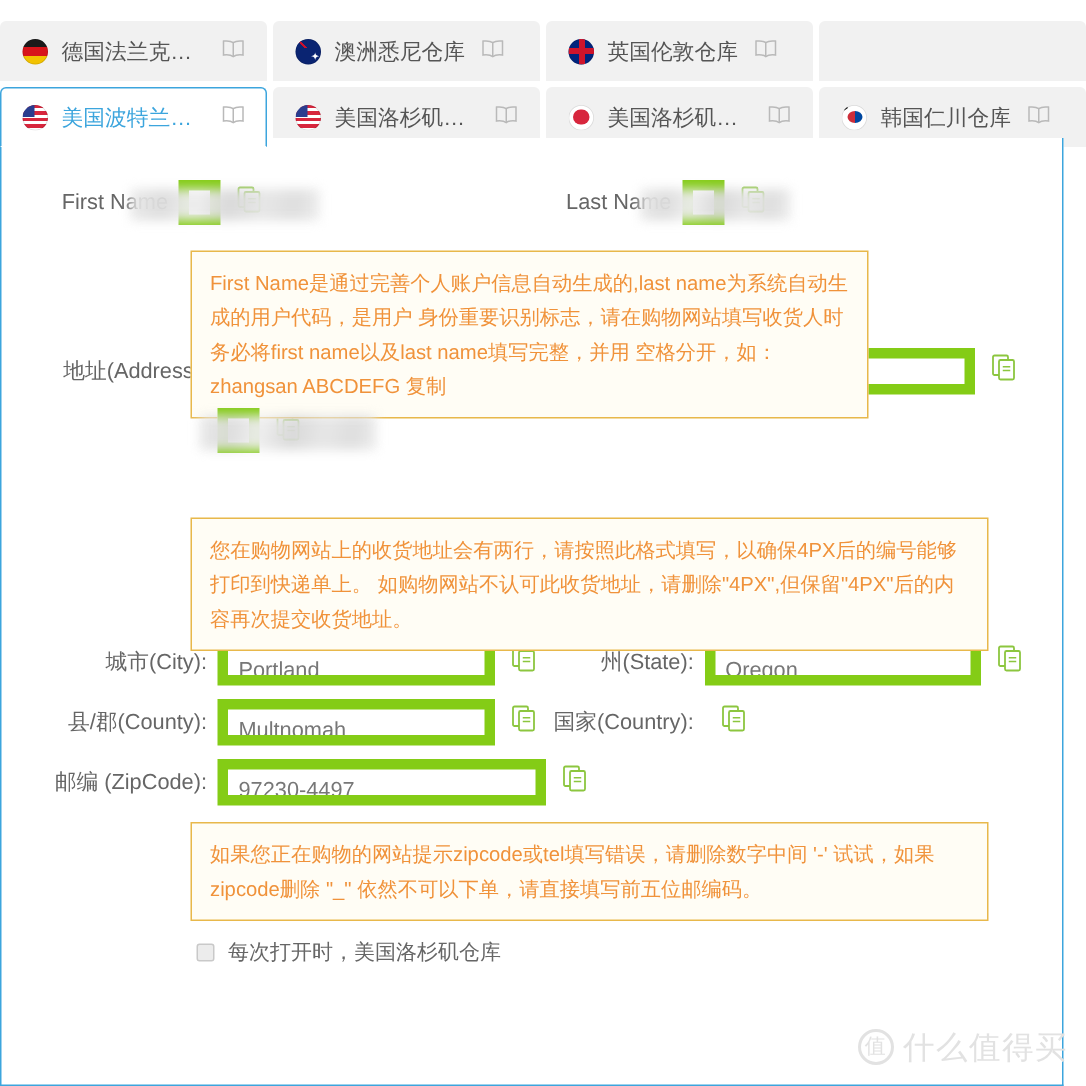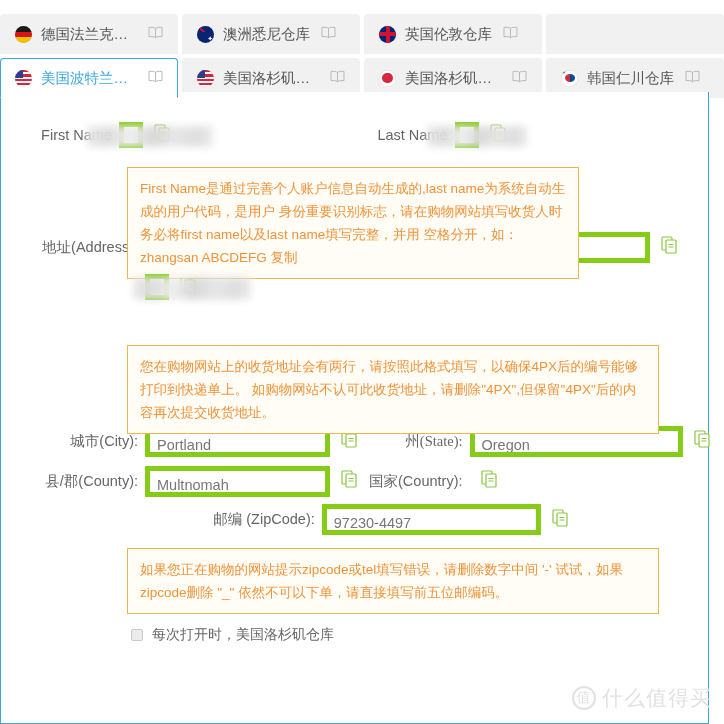--- a/index.html
+++ b/index.html
@@ -71,21 +71,21 @@
   }
 
   .row { display:flex; align-items:center; height:34px; margin-top:14px; }
   .half { display:flex; align-items:center; width:50%; }
 
   .lbl {
     font-size:14.5px; color:#666; text-align:right; padding-right:7px;
     white-space:nowrap; flex:0 0 auto;
   }
   .inp {
-    height:31px; border:5px solid #84cc16; background:#fff;
+    height:31px; border:7px solid #84cc16; background:#fff;
     font-size:14.5px; color:#777; padding:0 7px; line-height:29px;
     font-family:"Liberation Sans","DejaVu Sans",sans-serif;
     flex:0 0 auto; overflow:hidden; white-space:nowrap;
   }
   .copy { margin-left:11px; flex:0 0 auto; cursor:pointer; }
 
   
   .blurwrap { position:relative; }
   .redact {
     position:absolute; border-radius:2px;
@@ -278,22 +278,22 @@
         <span class="inp" style="width:185px;">Portland</span>
         <span class="copy">
           <svg width="17" height="18" viewBox="0 0 17 18" fill="none" stroke="#8cc63f" stroke-width="1.2">
             <rect x="1" y="1" width="10" height="13" rx="1"></rect>
             <rect x="5" y="4" width="10" height="13" rx="1" fill="#fff"></rect>
             <path d="M7.5 8.5h5M7.5 11h5" stroke-width="1"></path>
           </svg>
         </span>
       </div>
       <div class="half">
-        <span class="lbl" style="width:115px;font-family:Liberation Serif, serif;">州(State):</span>
-        <span class="inp" style="width:213px;">Oregon</span>
+        <span class="lbl" style="width:115px;">州(State):</span>
+        <span class="inp" style="width:184px;">Oregon</span>
         <span class="copy">
           <svg width="17" height="18" viewBox="0 0 17 18" fill="none" stroke="#8cc63f" stroke-width="1.2">
             <rect x="1" y="1" width="10" height="13" rx="1"></rect>
             <rect x="5" y="4" width="10" height="13" rx="1" fill="#fff"></rect>
             <path d="M7.5 8.5h5M7.5 11h5" stroke-width="1"></path>
           </svg>
         </span>
       </div>
     </div>
 
@@ -314,21 +314,21 @@
         <span class="copy">
           <svg width="17" height="18" viewBox="0 0 17 18" fill="none" stroke="#8cc63f" stroke-width="1.2">
             <rect x="1" y="1" width="10" height="13" rx="1"></rect>
             <rect x="5" y="4" width="10" height="13" rx="1" fill="#fff"></rect>
             <path d="M7.5 8.5h5M7.5 11h5" stroke-width="1"></path>
           </svg>
         </span>
       </div>
     </div>
 
-    <div class="row" style="margin-top:6px;flex-direction:column;">
+    <div class="row" style="margin-top:6px;">
       <div class="half">
         <span class="lbl" style="width:144px;">邮编 (ZipCode):</span>
         <span class="inp" style="width:219px;">97230-4497</span>
         <span class="copy">
           <svg width="17" height="18" viewBox="0 0 17 18" fill="none" stroke="#8cc63f" stroke-width="1.2">
             <rect x="1" y="1" width="10" height="13" rx="1"></rect>
             <rect x="5" y="4" width="10" height="13" rx="1" fill="#fff"></rect>
             <path d="M7.5 8.5h5M7.5 11h5" stroke-width="1"></path>
           </svg>
         </span>

